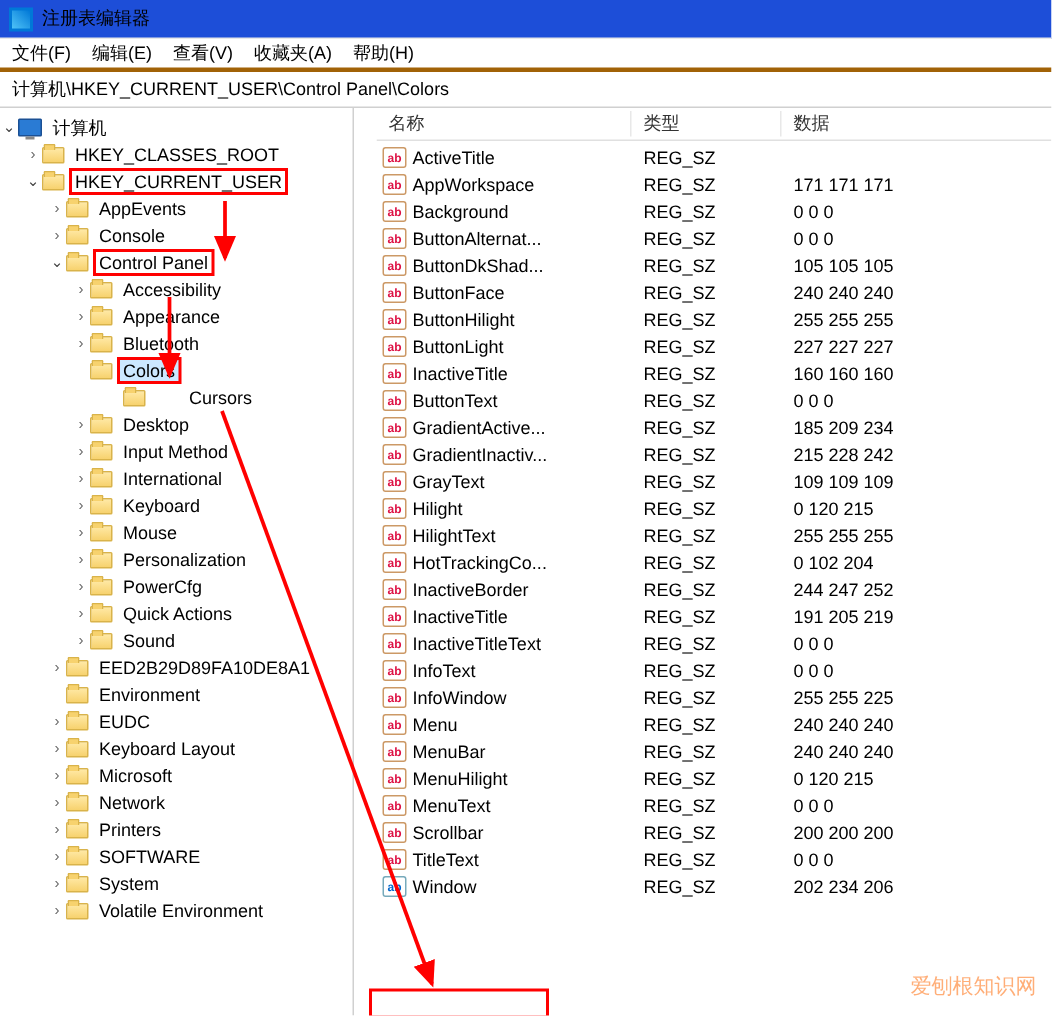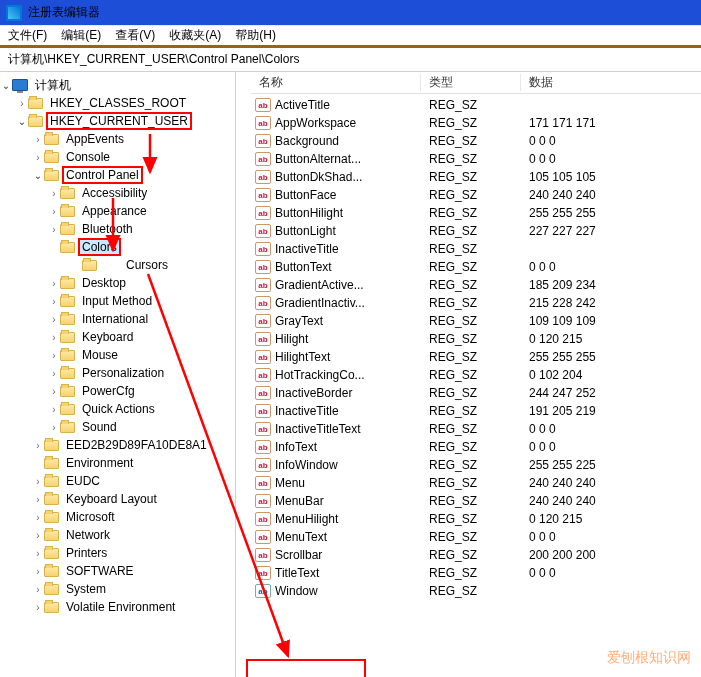--- a/index.html
+++ b/index.html
@@ -281,20 +281,21 @@
           </div>
           <div class="cell-type">REG_SZ</div>
           <div class="cell-data">227 227 227</div>
         </div>
         <div class="list-row">
           <div class="cell-name">
             <span class="val-icon">ab</span>
             <span>InactiveTitle</span>
           </div>
           <div class="cell-type">REG_SZ</div>
+          <div class="cell-data">160 160 160</div>
         </div>
         <div class="list-row">
           <div class="cell-name">
             <span class="val-icon">ab</span>
             <span>ButtonText</span>
           </div>
           <div class="cell-type">REG_SZ</div>
           <div class="cell-data">0 0 0</div>
         </div>
         <div class="list-row">
@@ -432,20 +433,21 @@
           </div>
           <div class="cell-type">REG_SZ</div>
           <div class="cell-data">0 0 0</div>
         </div>
         <div class="list-row">
           <div class="cell-name">
             <span class="val-icon blue">ab</span>
             <span>Window</span>
           </div>
           <div class="cell-type">REG_SZ</div>
+          <div class="cell-data">202 234 206</div>
         </div>
       </div>
     <div class="watermark">爱刨根知识网</div>
   </div>
 </div>
 
 <svg class="arrows" width="701" height="677">
   <defs>
       <marker id="ah" markerWidth="8" markerHeight="8" refX="6" refY="3" orient="auto">
         <path d="M0,0 L7,3 L0,6 Z" fill="#f00"></path>

